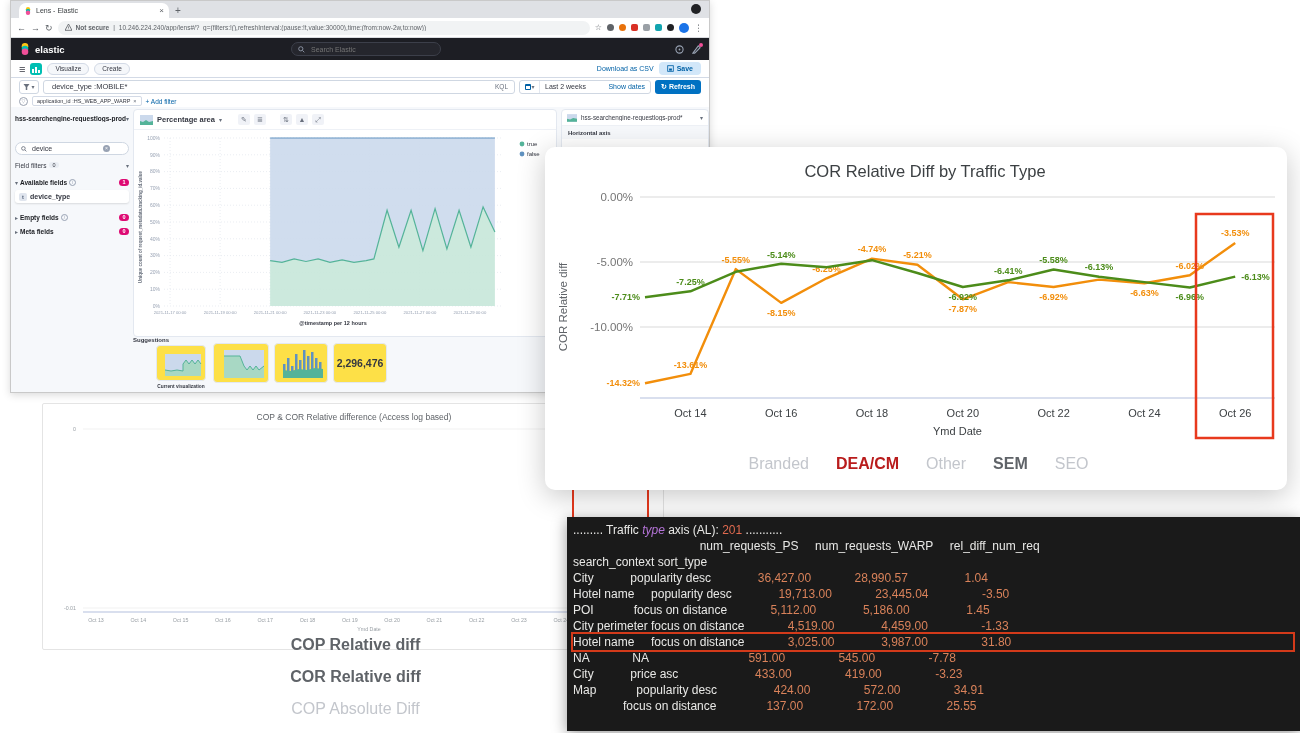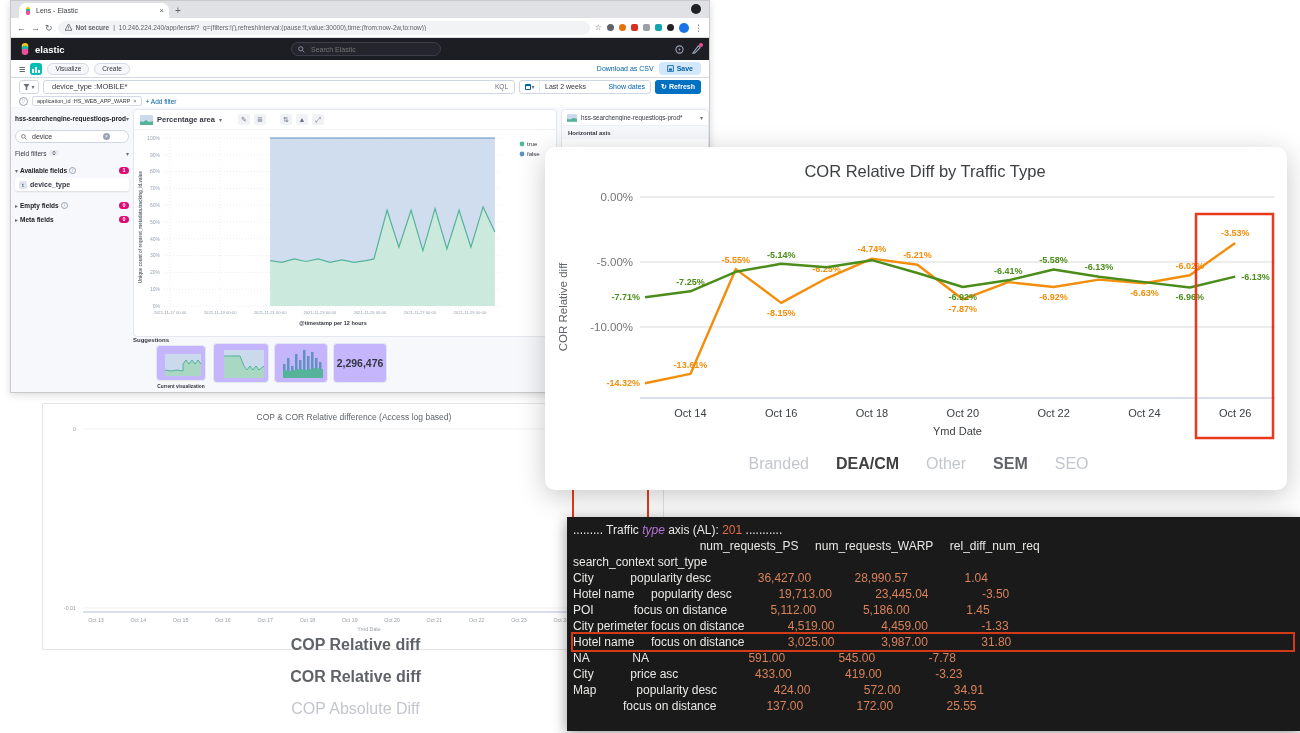--- a/index.html
+++ b/index.html
@@ -65,21 +65,21 @@
   .infoc{width:7px;height:7px;border:1px solid #98a2b3;border-radius:50%;color:#98a2b3;font-size:4.5px;line-height:6px;text-align:center;font-style:italic;}
   .fieldrow{height:13px;background:#fff;border-radius:3px;box-shadow:0 1px 2px rgba(0,0,0,.12);display:flex;align-items:center;padding:0 4px;gap:3px;}
   .ttoken{width:8px;height:8px;background:#e0e5ee;border-radius:2px;font-size:5.5px;color:#54637a;text-align:center;line-height:8px;font-weight:700;}
   .fieldname{font-size:7px;font-weight:700;color:#343741;}
   .vizcard{position:absolute;left:122px;top:2px;width:424px;height:228px;background:#fff;border:1px solid #e3e8f0;border-radius:4px;}
   .viztb{height:20px;border-bottom:1px solid #eef1f6;display:flex;align-items:center;padding:0 6px;gap:4px;}
   .viztype{font-size:7.5px;font-weight:700;color:#343741;}
   .tbicon{width:12px;height:11px;border-radius:2px;background:#f0f2f7;display:flex;align-items:center;justify-content:center;color:#69707d;font-size:7px;}
   .suggest{position:absolute;left:122px;top:230px;width:464px;height:54px;}
   .sug-label{font-size:6px;font-weight:700;color:#343741;}
-  .sugcard{position:absolute;background:#c4b5fd;border:1px solid #e3e8f0;border-radius:4px;overflow:hidden;}
+  .sugcard{position:absolute;background:#fde047;border:1px solid #e3e8f0;border-radius:4px;overflow:hidden;}
   .sug-caption{position:absolute;left:23px;top:47px;width:50px;text-align:center;font-size:4.8px;font-weight:700;color:#343741;}
   .metric{font-size:10.5px;font-weight:700;color:#343741;}
   .rightcard{position:absolute;left:550px;top:2px;width:148px;height:44px;background:#fff;border:1px solid #e3e8f0;border-radius:4px;overflow:hidden;}
   .rc-row1{height:16px;display:flex;align-items:center;padding:0 5px;gap:4px;border-bottom:1px solid #eef1f6;}
   .rc-dv{font-size:6.3px;color:#343741;flex:1;white-space:nowrap;overflow:hidden;}
   .rc-row2{height:13px;background:#f6f8fb;display:flex;align-items:center;padding:0 6px;font-size:6px;font-weight:700;color:#343741;}
   
   .copcard{left:42px;top:403px;width:622px;height:247px;background:#fff;border:1px solid #e4e4e4;border-radius:2px;z-index:2;}
   .corcard{left:545px;top:147px;width:742px;height:343px;background:#fff;border-radius:10px;box-shadow:0 6px 28px rgba(0,0,0,.22);z-index:3;}
   .lg-row{position:absolute;left:0;width:100%;display:flex;justify-content:center;gap:22px;align-items:center;}
@@ -216,21 +216,21 @@
       <span style="font-size:6.5px;color:#0061a6;">+ Add filter</span>
     </div>
 
     <div class="content">
 
       <div class="sb">
         <div class="sbrow" style="height:14px;margin-top:4px;">
           <span class="sb-dv">hss-searchengine-requestlogs-prod*</span>
             <span class="chev">▾</span>
         </div>
-        <div class="sbsearch" style="margin-top:5px;">
+        <div class="sbsearch" style="margin-top:17px;">
           <svg width="6" height="6" viewBox="0 0 10 10">
               <circle cx="4" cy="4" r="3" fill="none" stroke="#69707d" stroke-width="1.4"></circle>
               <line x1="6.5" y1="6.5" x2="9" y2="9" stroke="#69707d" stroke-width="1.4"></line>
             </svg>
           <input value="device" style="">
           <span class="clearbtn">×</span>
         </div>
         <div class="sbrow" style="height:12px;margin-top:4px;">
           <span style="font-size:6.5px;color:#343741;">Field filters</span>
           <span class="badge-gray" style="margin-left:3px;">0</span>
@@ -520,21 +520,21 @@
         <text x="696.1999999999999" y="132.84" font-size="9" fill="#4c8c1a" text-anchor="start" font-weight="bold">-6.13%</text>
         <rect x="651" y="67" width="77" height="224" fill="none" stroke="#e8391d" stroke-width="2.5"></rect>
       </svg>
     <div class="lg-row" id="cor-legend" style="top:308px;">
         <span class="lg-item">
           <span class="lg-dash" style="background: rgb(198, 198, 198);"></span>
           <span style="color: rgb(195, 198, 204);">Branded</span>
         </span>
         <span class="lg-item">
           <span class="lg-dash" style="background: rgb(242, 142, 11);"></span>
-          <span style="color: #404040; font-weight: 700;">DEA/CM</span>
+          <span style="color: #b91c1c; font-weight: 700;">DEA/CM</span>
         </span>
         <span class="lg-item">
           <span class="lg-dash" style="background: rgb(198, 198, 198);"></span>
           <span style="color: rgb(195, 198, 204);">Other</span>
         </span>
         <span class="lg-item">
           <span class="lg-dash" style="background: rgb(76, 140, 26);"></span>
           <span style="color: rgb(95, 99, 104); font-weight: 700;">SEM</span>
         </span>
         <span class="lg-item">

